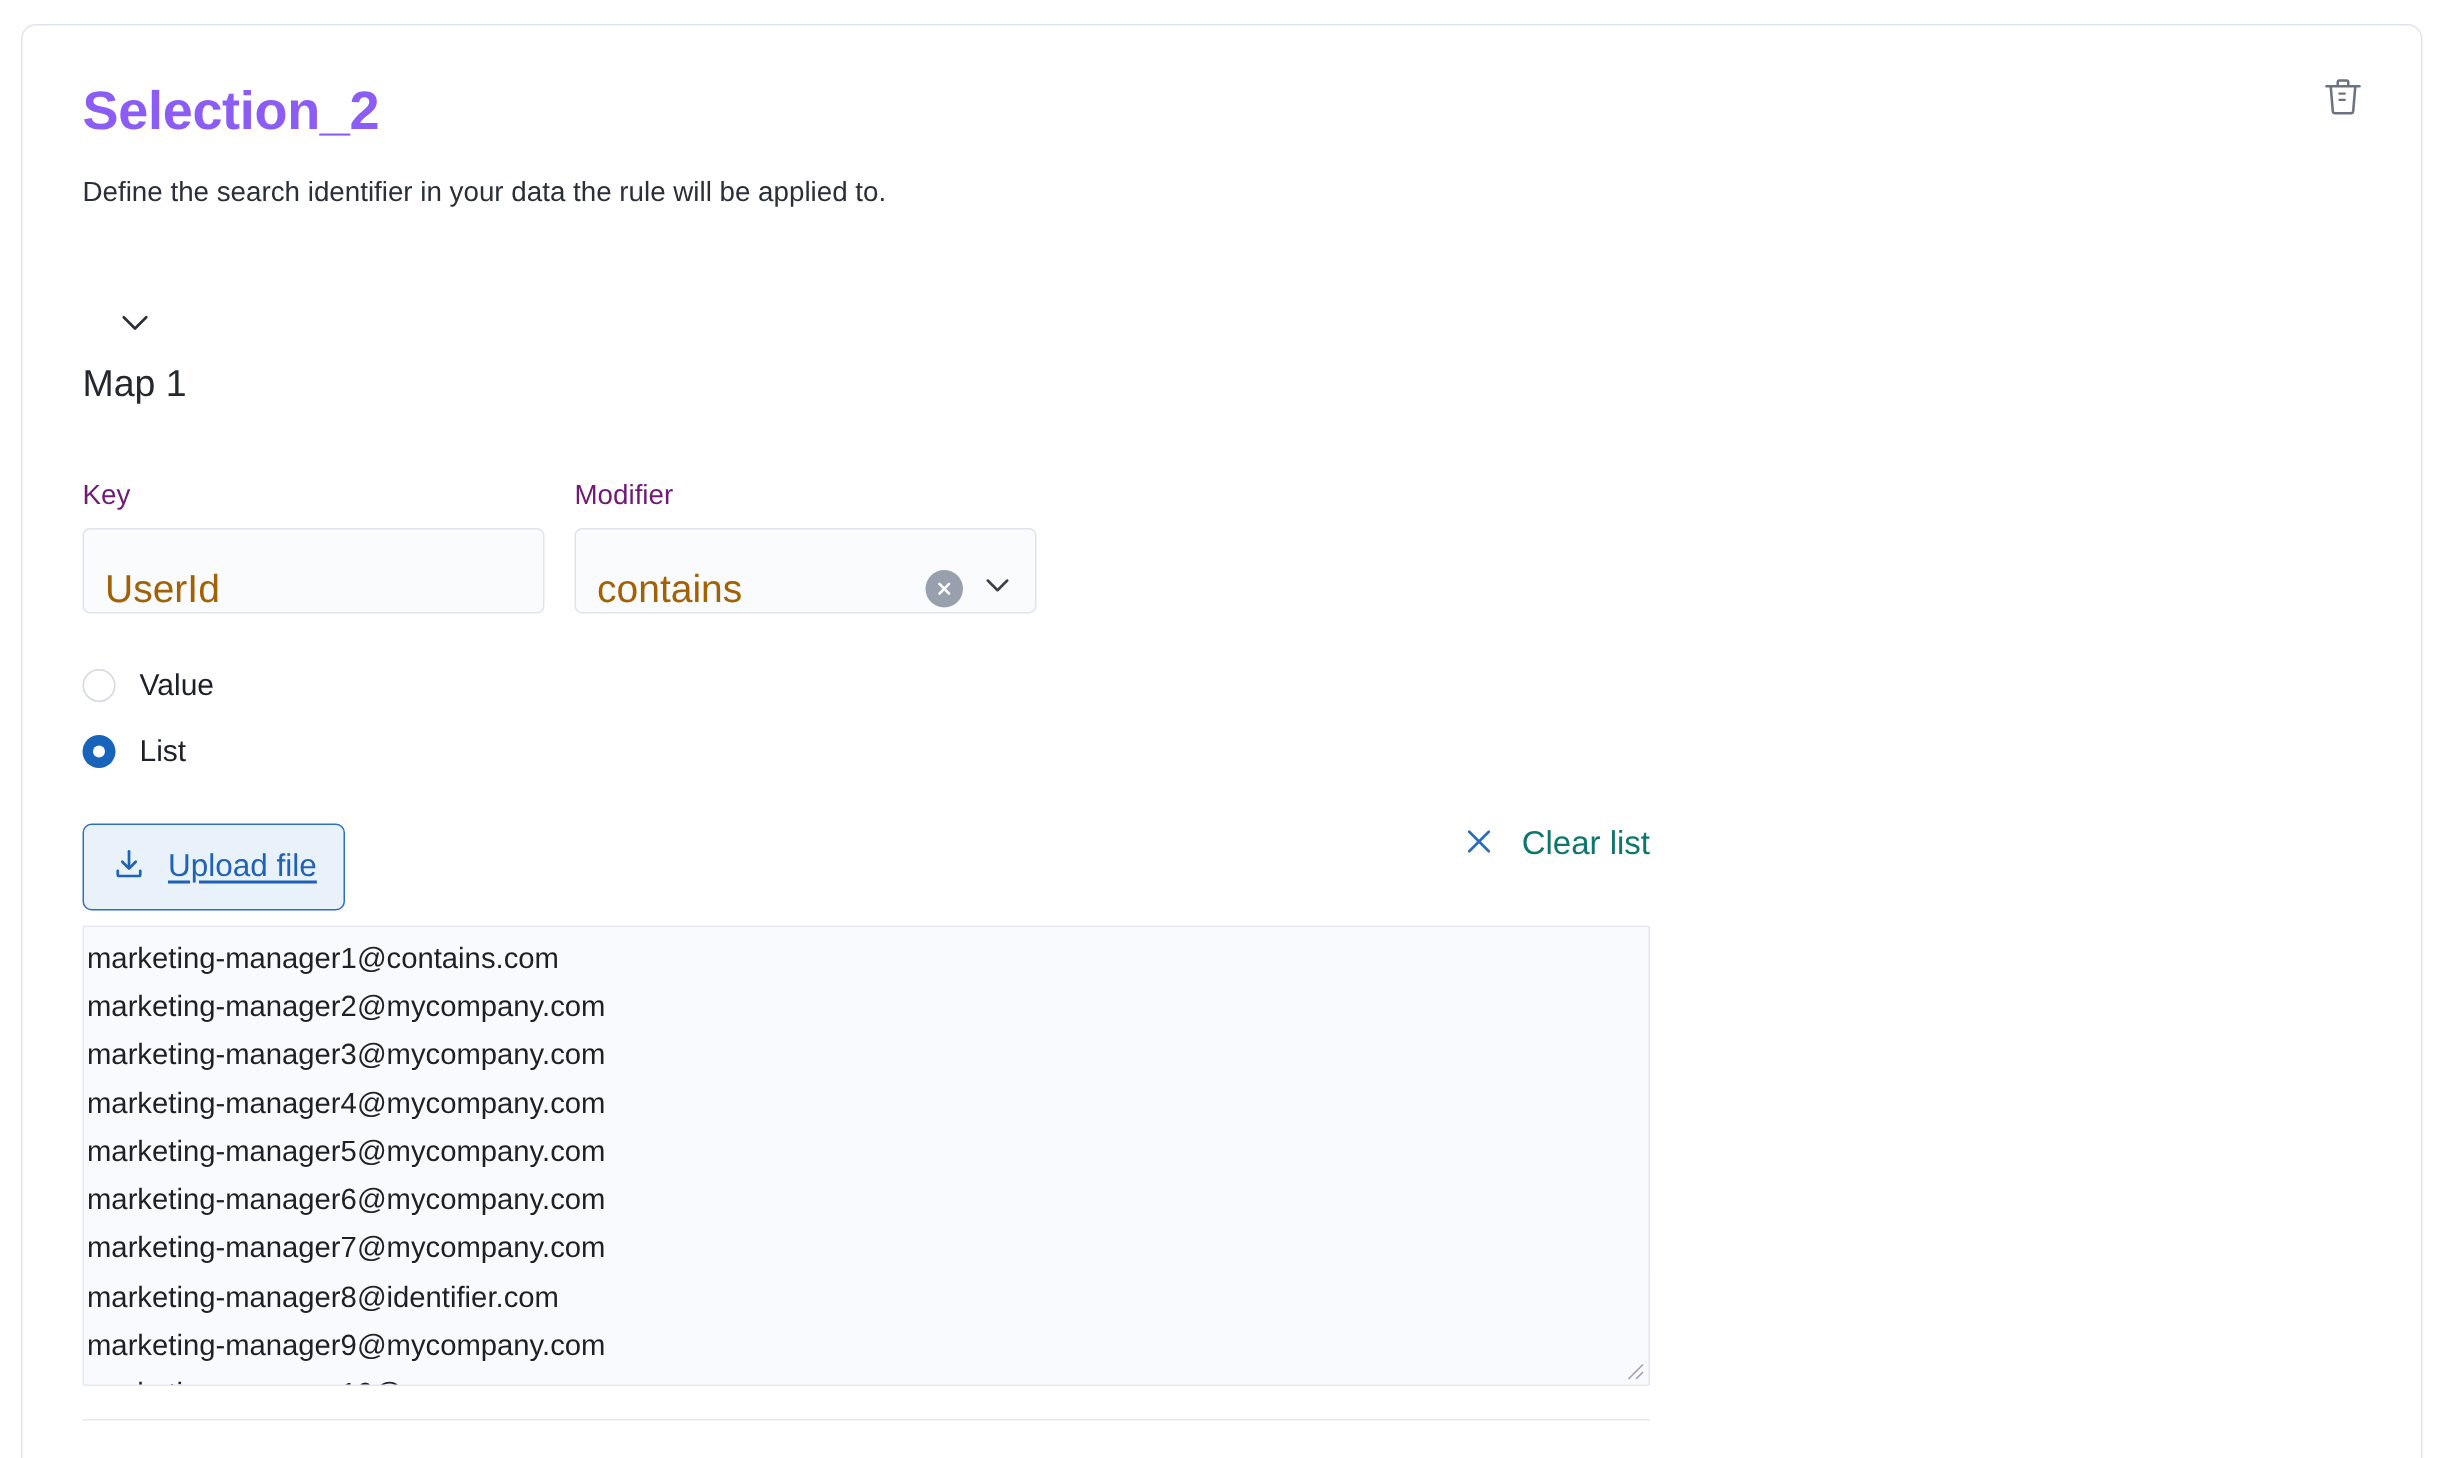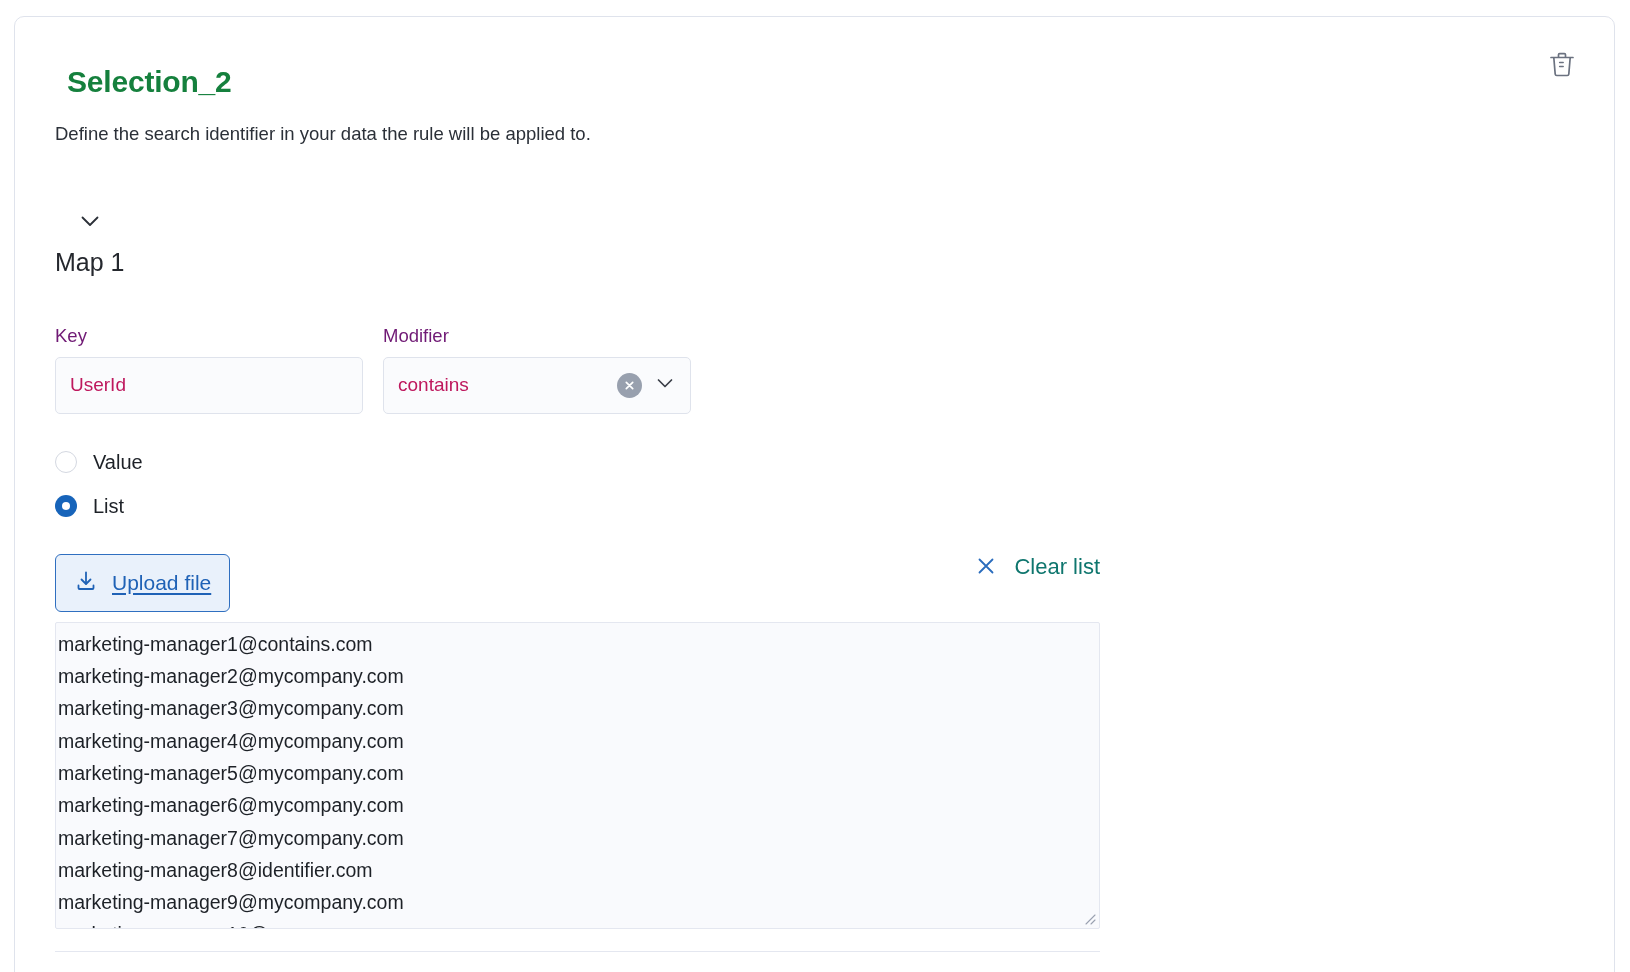--- a/index.html
+++ b/index.html
@@ -24,25 +24,25 @@
     border-radius: 10px;
     overflow: hidden;
   }
 
   .card-header {
     position: relative;
     padding: 36px 40px 0 40px;
   }
 
   .title {
-    font-size: 30px;
+    font-size: 36px;
     font-weight: 700;
-    color: #15803d;
+    color: #8b5cf6;
     letter-spacing: -0.2px;
-    margin: 12px;
+    margin: 0;
     line-height: 1.15;
   }
 
   .subtitle {
     font-size: 18.5px;
     color: #2b3038;
     margin: 22px 0 0 0;
     line-height: 1.3;
     font-weight: 400;
   }
@@ -103,24 +103,24 @@
     margin-bottom: 10px;
     line-height: 1.2;
   }
 
   .input-box {
     height: 57px;
     border: 1px solid #dfe3ec;
     border-radius: 5px;
     background: #fafbfd;
     display: flex;
-    align-items: center;
+    align-items: flex-end;
     padding: 0 14px;
-    font-size: 19px;
-    color: #be185d;
+    font-size: 26px;
+    color: #a16207;
   }
 
   .select-box {
     justify-content: space-between;
     cursor: pointer;
   }
   .select-value { flex: 1; }
 
   .select-tools {
     display: flex;

